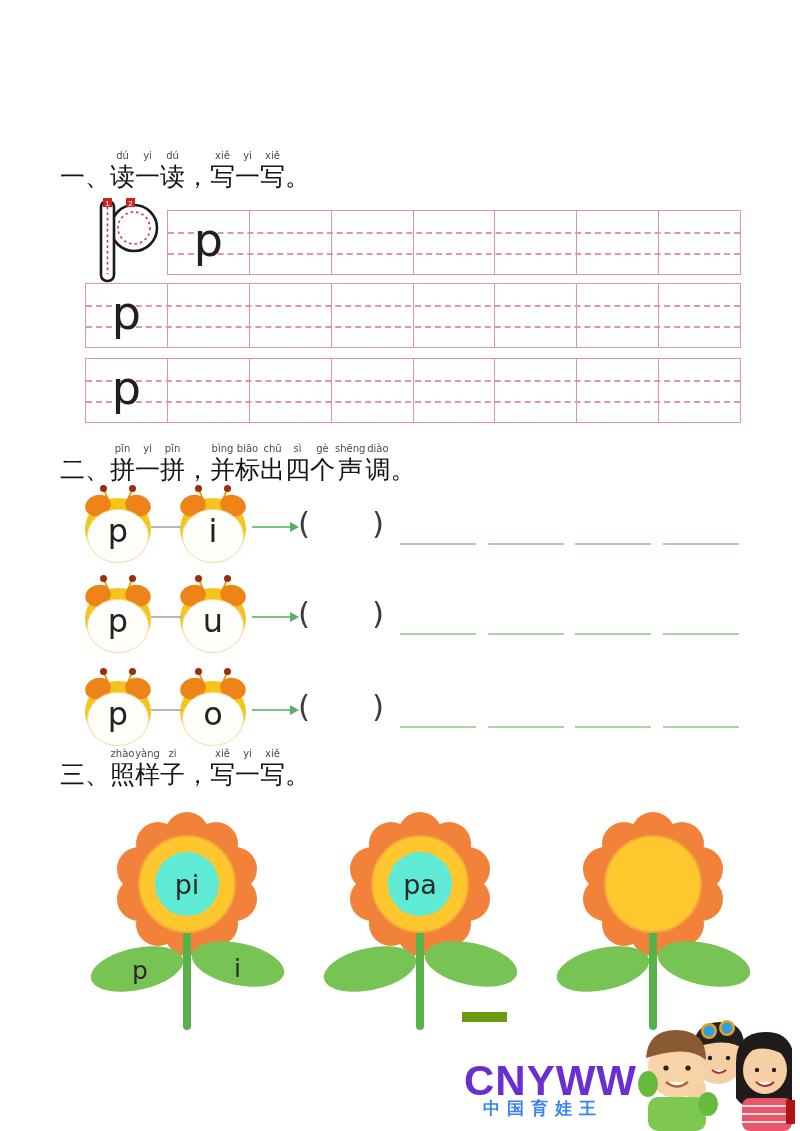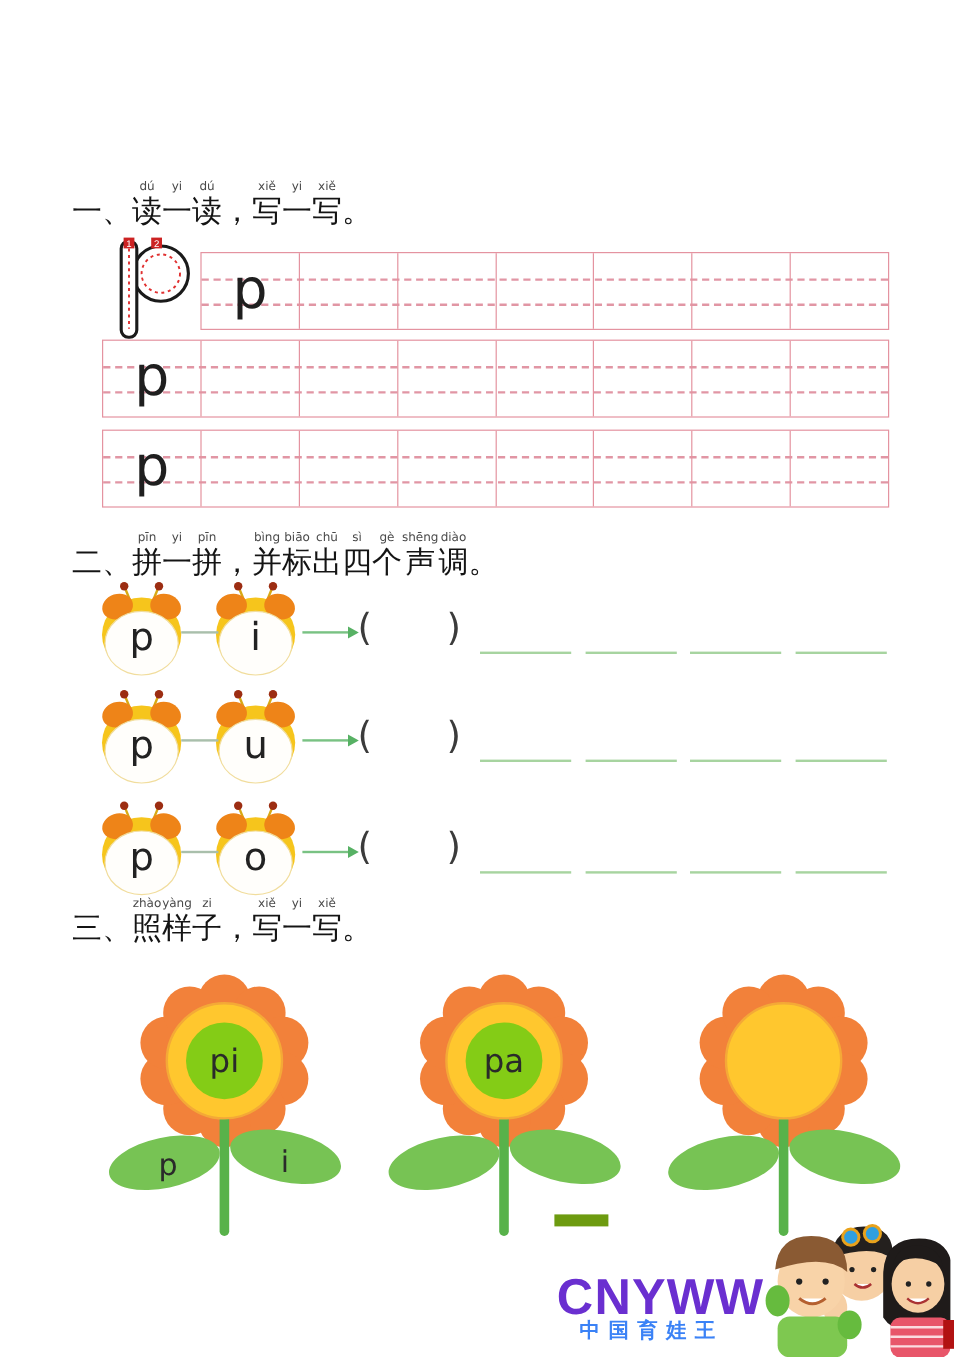--- a/index.html
+++ b/index.html
@@ -55,21 +55,21 @@
                  border-left:9px solid #57b164; border-top:5px solid transparent; border-bottom:5px solid transparent; }
   .paren { position:absolute; font-size:31px; color:#3b3b3b; font-family:"DejaVu Sans", sans-serif; }
   .uline { position:absolute; width:76px; height:2px; background:#a7d4a0; }
 
   
   .flower { position:absolute; width:235px; height:218px; }
   .petal  { position:absolute; width:44px; height:44px; background:#f2813a; border-radius:50%; }
   .ring   { position:absolute; left:68px; top:23px; width:98px; height:98px;
             background:#ffc72e; border:2px solid #f4a937; border-radius:50%; }
   .core   { position:absolute; left:85px; top:40px; width:64px; height:64px;
-            background:#84cc16; border-radius:50%; display:flex; align-items:center; justify-content:center;
+            background:#5eead4; border-radius:50%; display:flex; align-items:center; justify-content:center;
             font-size:27px; color:#2a2a2a; font-family:"DejaVu Sans", sans-serif; }
   .stem   { position:absolute; left:113px; top:116px; width:8px; height:102px;
             background:#58b24a; border-radius:4px; }
   .leaf   { position:absolute; width:94px; height:42px; background:#77c354; border-radius:50%; }
   .leaf.l { left:20px; top:136px; transform:rotate(-12deg); }
   .leaf.r { left:121px; top:131px; transform:rotate(12deg); }
   .leaf-label { position:absolute; font-size:25px; color:#2a2a2a; font-family:"DejaVu Sans", sans-serif; }
   .leaf-label.l { left:62px; top:144px; }
   .leaf-label.r { left:164px; top:142px; }
 

